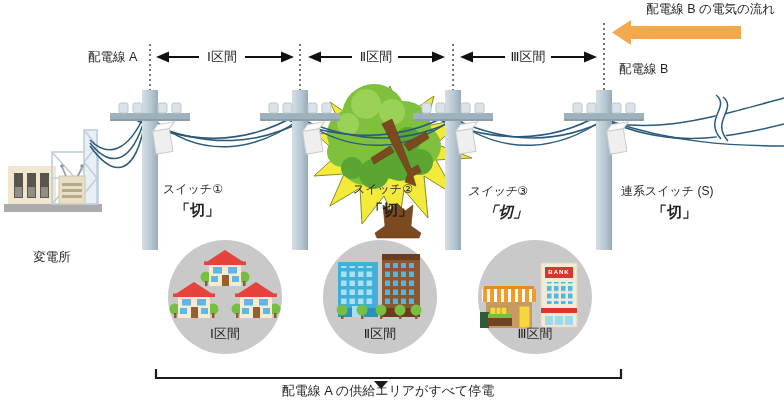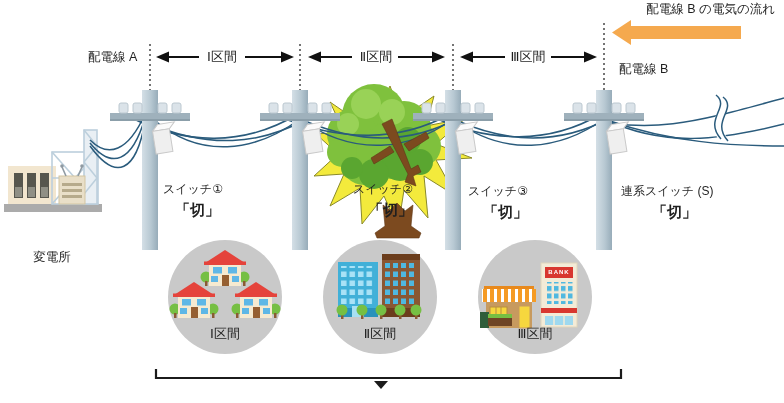--- a/index.html
+++ b/index.html
@@ -265,29 +265,30 @@
   <div class="lbl fs12 center" style="left:52px;top:216px;margin-top:34px;">変電所</div>
 
   <div class="switch-block" style="left:163px;top:181px;">
     <span class="switch-name">スイッチ①</span>
     <span class="switch-state" style="padding-left:12px;">「切」</span>
   </div>
   <div class="switch-block" style="left:313px;top:181px;margin-left:40px;">
     <span class="switch-name">スイッチ②</span>
     <span class="switch-state" style="padding-left:15px;">「切」</span>
   </div>
-  <div class="switch-block" style="left:468px;top:183px;">
+  <div class="switch-block" style="left:468px;top:183px;font-style:italic;">
     <span class="switch-name">スイッチ③</span>
     <span class="switch-state" style="padding-left:15px;">「切」</span>
   </div>
   <div class="switch-block" style="left:621px;top:183px;">
     <span class="switch-name">連系スイッチ (S)</span>
     <span class="switch-state" style="padding-left:31px;">「切」</span>
   </div>
 
   <div class="area-label" style="left:225px;top:325px;">Ⅰ区間</div>
   <div class="area-label" style="left:380px;top:325px;">Ⅱ区間</div>
   <div class="area-label" style="left:535px;top:325px;">Ⅲ区間</div>
 
   <div class="bank-sign">BANK</div>
 
+  <div class="lbl note center" style="left:388px;top:384px;">配電線 A の供給エリアがすべて停電</div>
 
 </div>
 
 </body></html>

